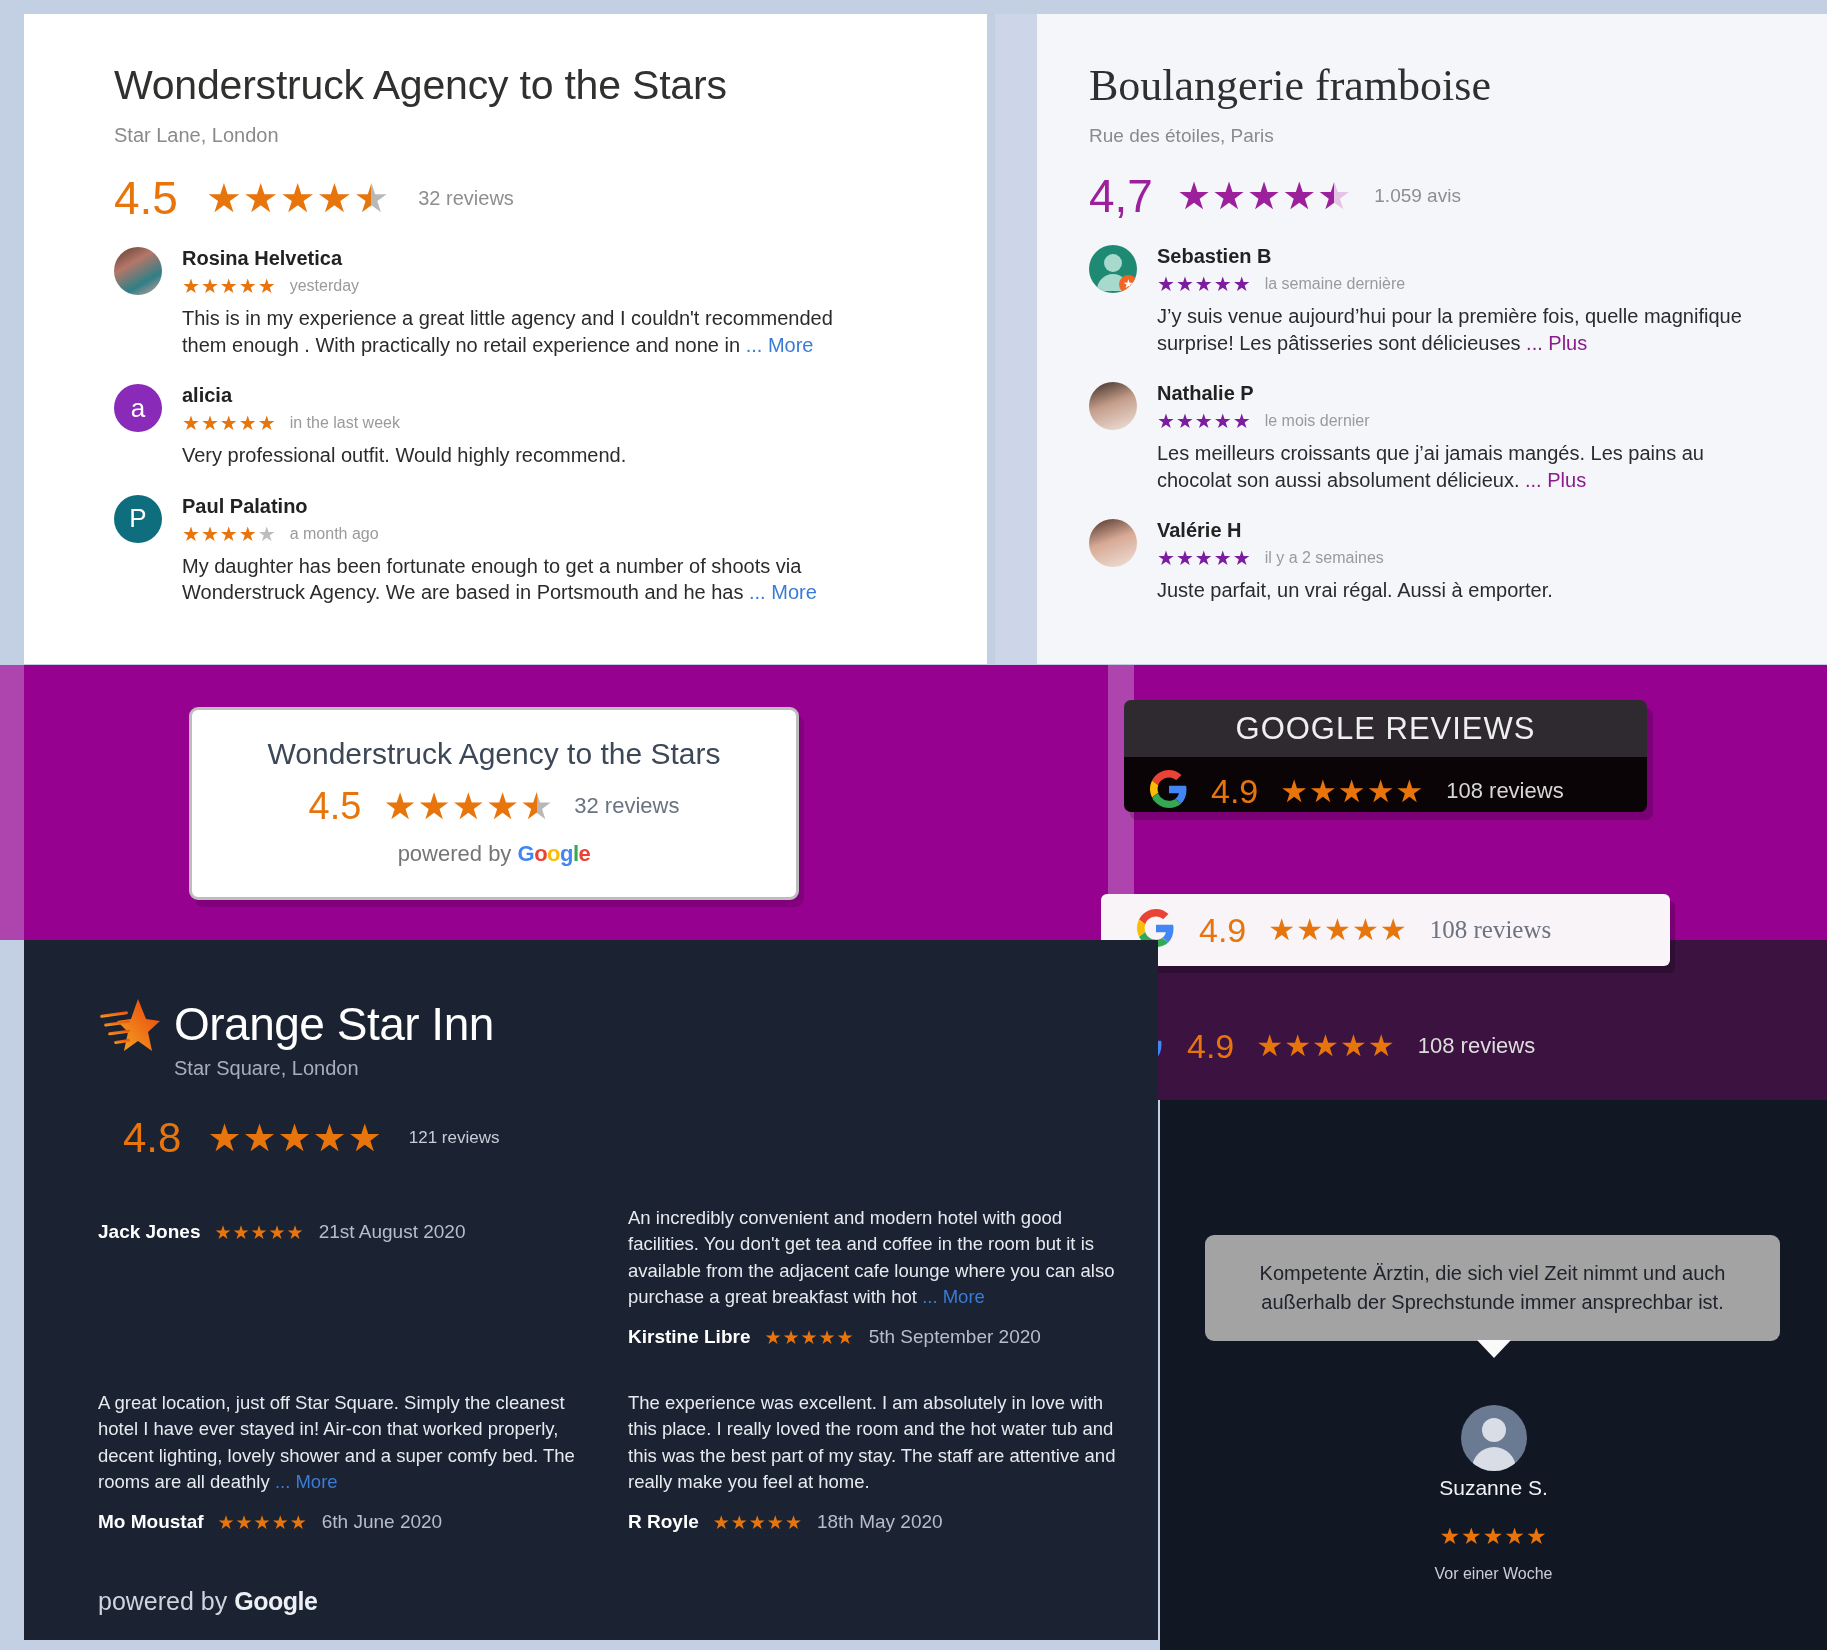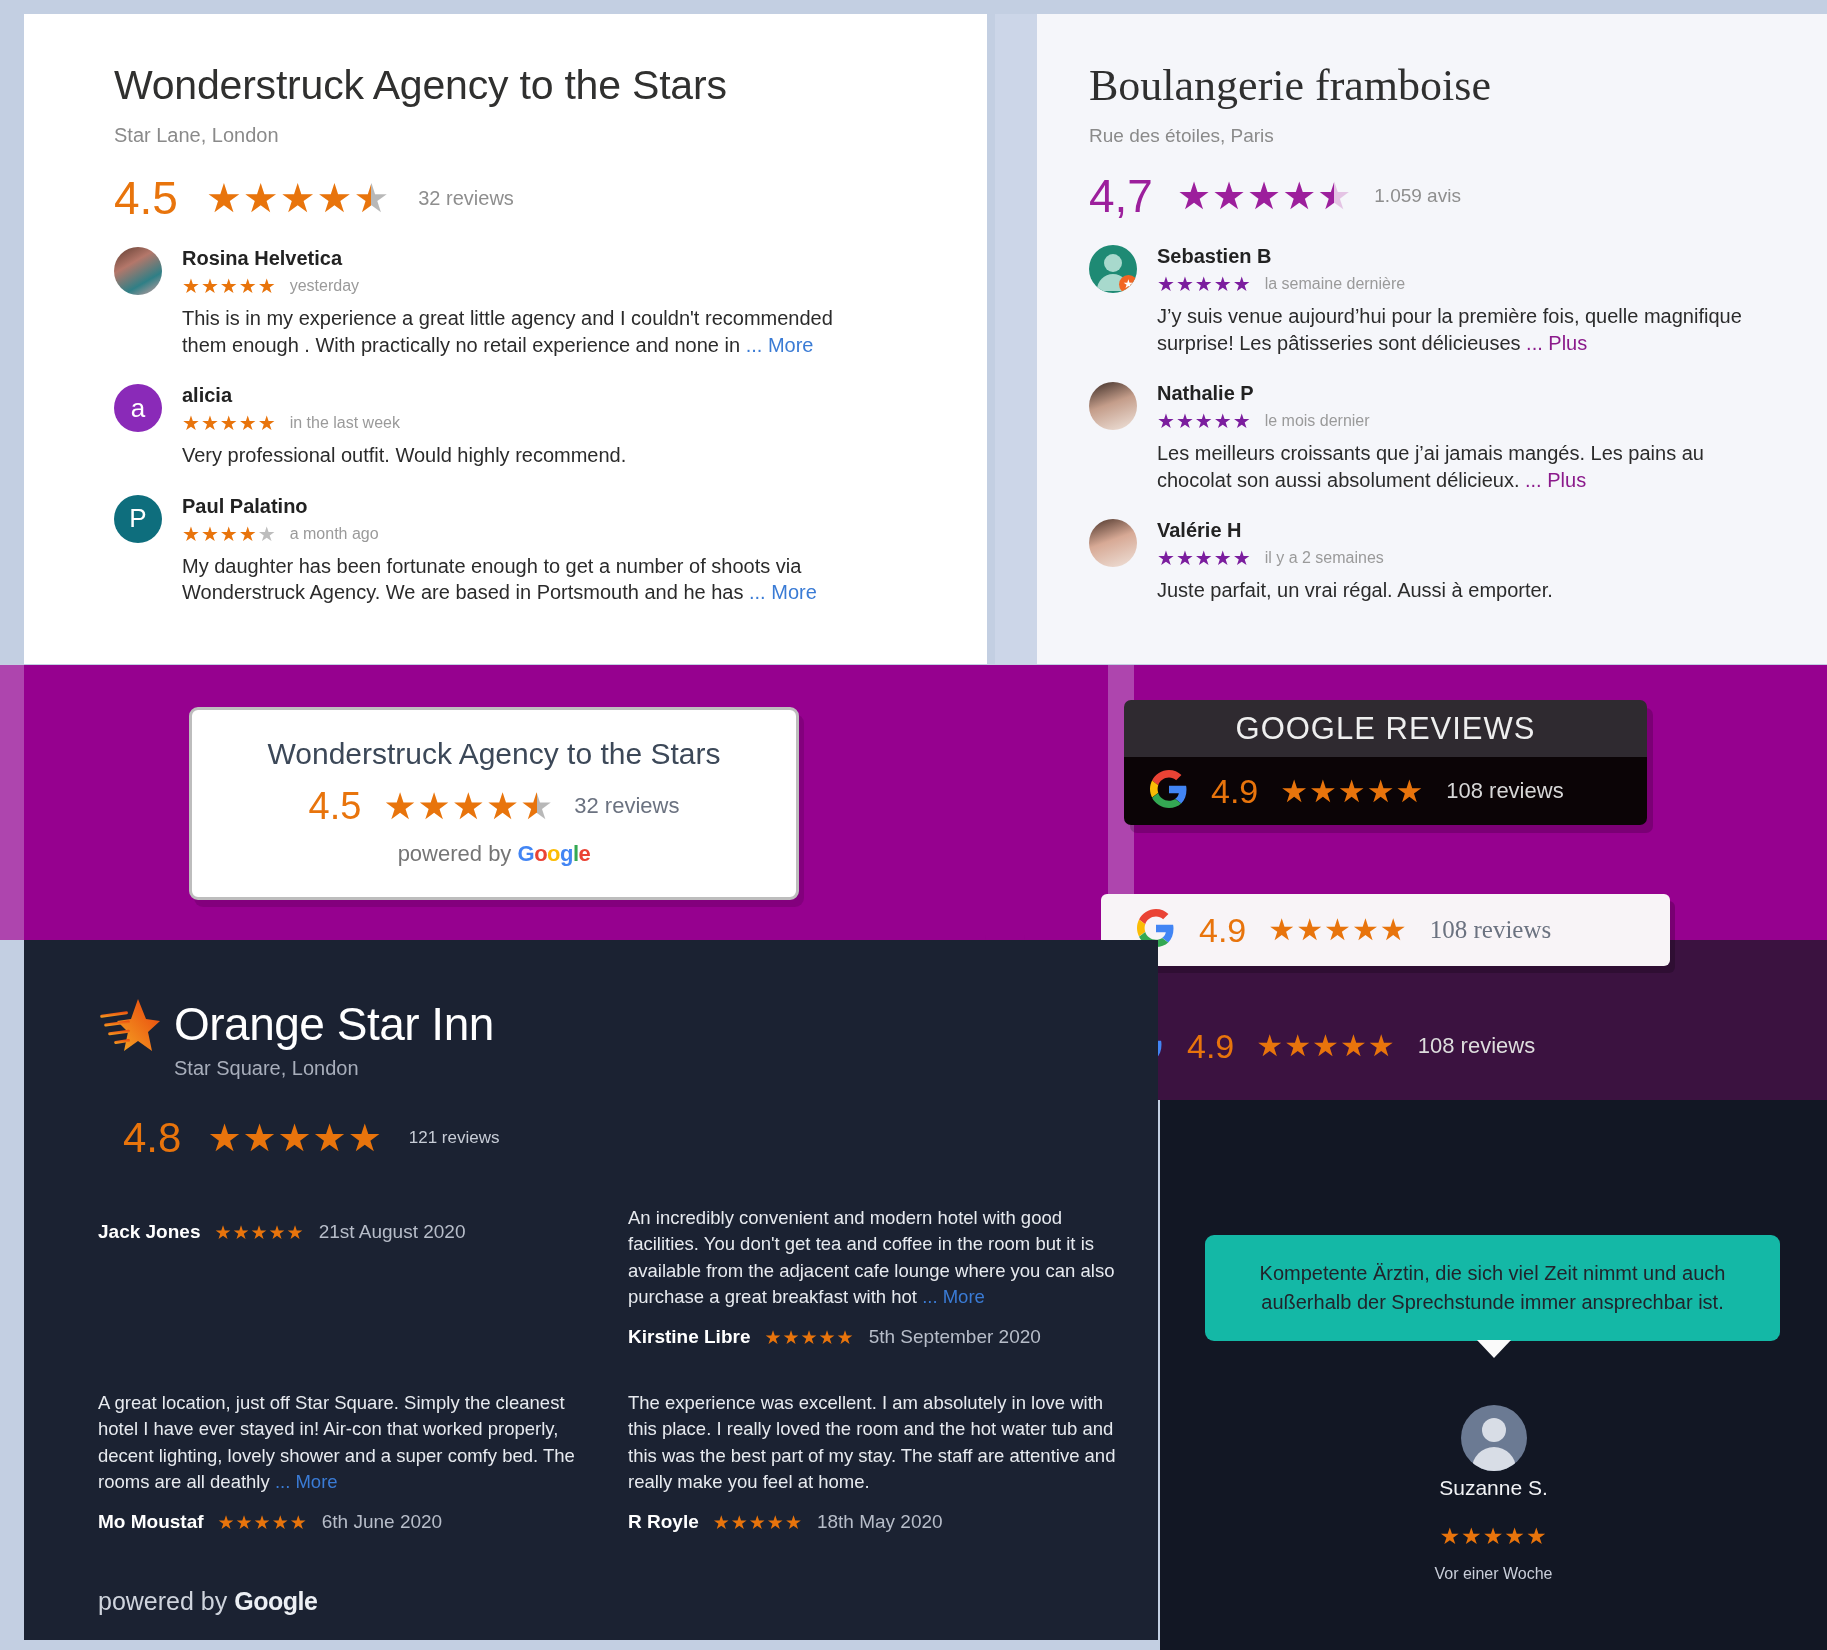--- a/index.html
+++ b/index.html
@@ -76,21 +76,21 @@
   }
   .badge-white-title { font-size:30px; color:#3c4858; font-weight:400; }
   .badge-white-row { display:flex; align-items:center; justify-content:center; margin-top:16px; }
   .badge-white-score { font-size:38px; color:#e8740c; line-height:1; }
   .badge-white-row .stars { font-size:37px; margin-left:22px; }
   .badge-white-count { font-size:22px; color:#6b7280; margin-left:20px; }
   .powered { margin-top:16px; font-size:22px; color:#757575; }
 
   
   .badge-dark {
-    position:absolute; left:1124px; top:700px; width:523px; height:125px;
+    position:absolute; left:1124px; top:700px; width:523px; height:112px;
     border-radius:7px; overflow:hidden; box-shadow:6px 8px 0 rgba(0,0,0,.18);
   }
   .badge-dark-head {
     background:#2f2a30; height:57px; display:flex; align-items:center; justify-content:center;
     color:#efefef; font-size:31px; letter-spacing:1px;
   }
   .badge-dark-body { background:#0b0406; height:68px; display:flex; align-items:center; padding-left:26px; }
   .badge-dark-score { font-size:34px; color:#e8740c; margin-left:23px; }
   .badge-dark-body .stars { font-size:31px; color:#e8740c; margin-left:22px; }
   .badge-dark-count { font-size:22px; color:#d7d7d7; margin-left:22px; }
@@ -142,21 +142,21 @@
   .hrev-date { font-size:19px; color:#b7bdc9; margin-left:14px; }
   .hotel-powered { margin-top:54px; font-size:25px; color:#cfd4dd; }
 
   
   .panel-de {
     position:absolute; left:1160px; top:1100px; width:667px; height:550px;
     background:#121724;
   }
   .de-bubble {
     position:absolute; left:45px; top:135px; width:575px;
-    background:#14b8a6; border-radius:9px; padding:24px 30px;
+    background:#a3a3a3; border-radius:9px; padding:24px 30px;
     font-size:20px; color:#21242c; line-height:1.45; text-align:center;
   }
   .de-tail {
     position:absolute; left:50%; margin-left:-16px; bottom:-17px;
     width:0; height:0; border-left:17px solid transparent; border-right:17px solid transparent;
     border-top:18px solid #fafafa;
   }
   .de-avatar {
     position:absolute; left:50%; margin-left:-33px; top:305px;
     width:66px; height:66px; border-radius:50%; background:#6b7a93;

